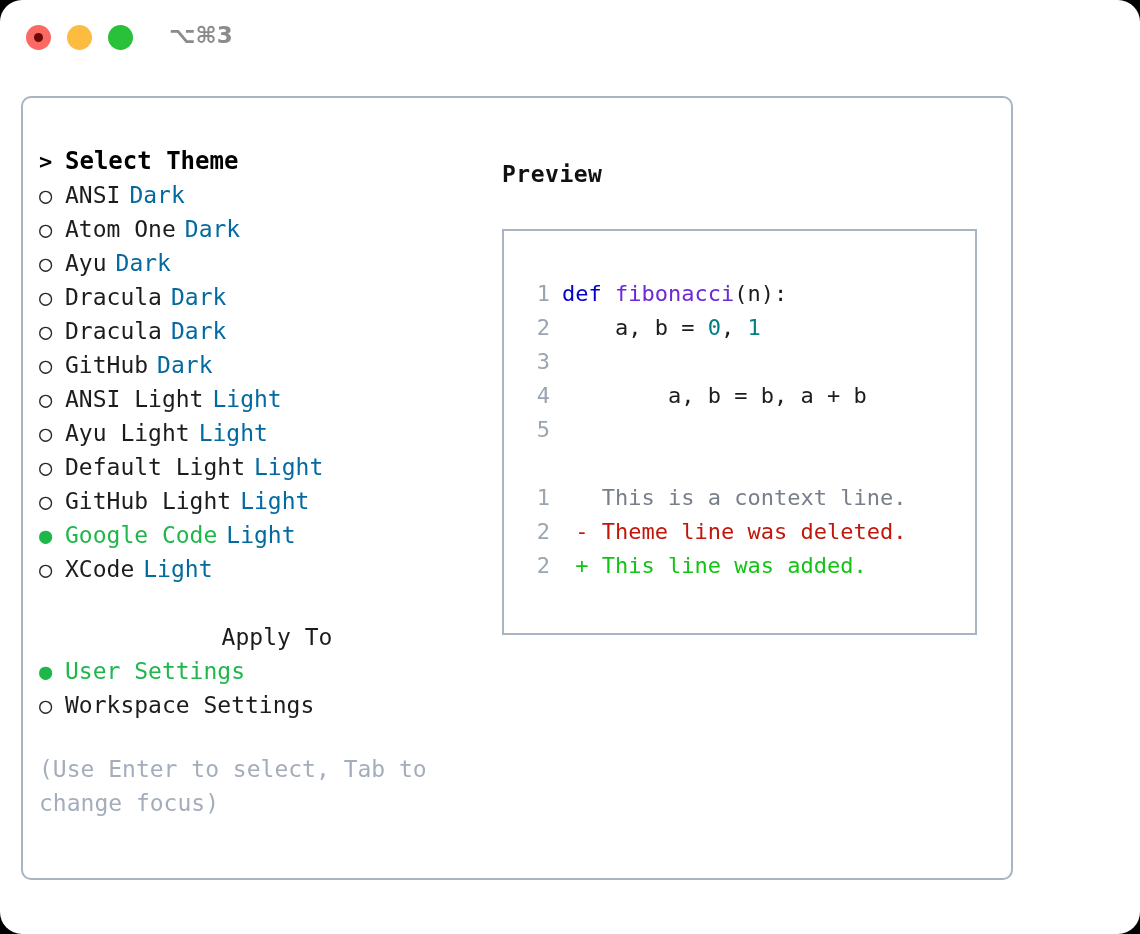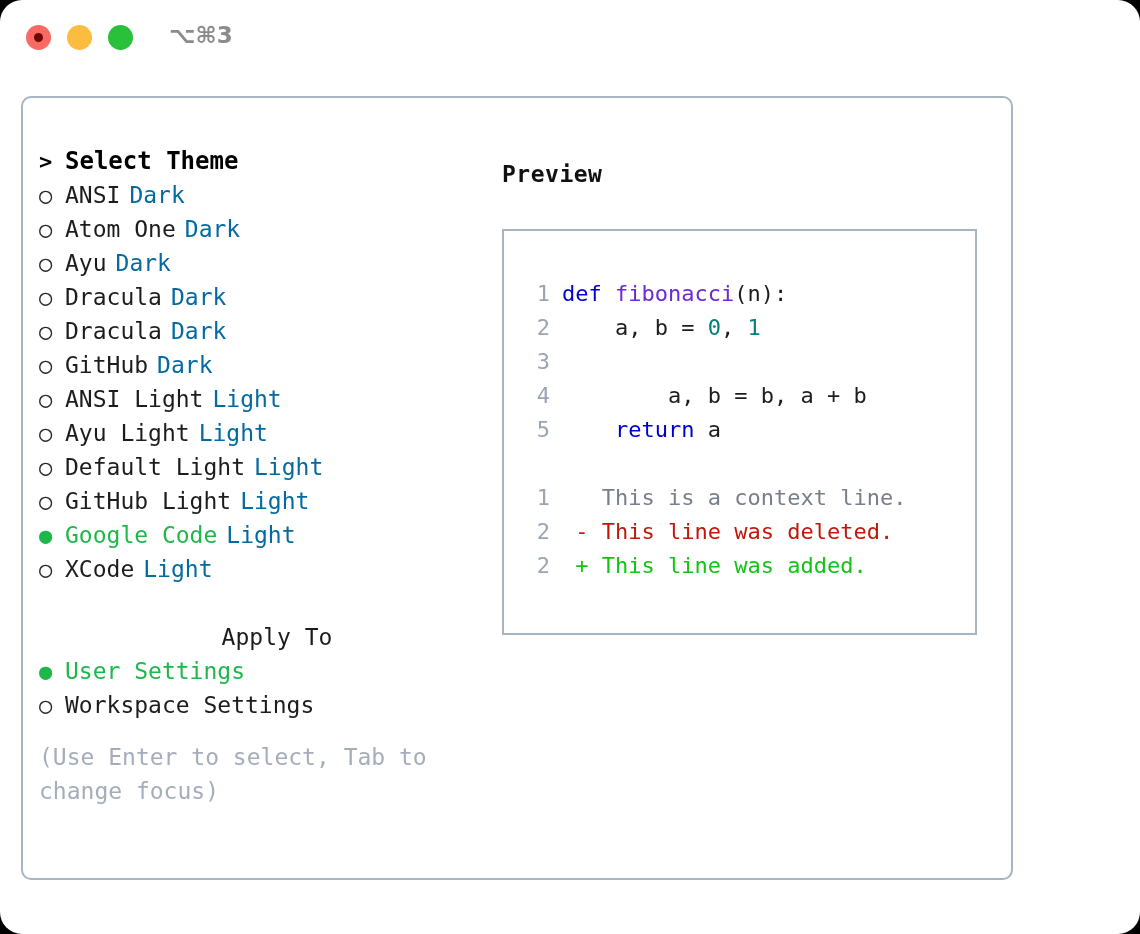--- a/index.html
+++ b/index.html
@@ -124,21 +124,21 @@
     line-height: 34px;
     font-size: 23px;
     color: #1c1c1c;
     padding-left: 26px;
     white-space: pre;
     text-align: center;
   }
   .spacer-row { height: 34px; }
 
   .hint {
-    margin-top: 18px;
+    margin-top: 30px;
     font-size: 23px;
     line-height: 34px;
     color: #a4adbb;
     width: 400px;
     white-space: normal;
   }
 
   
   .right-col {
     position: absolute;
@@ -239,25 +239,25 @@
 
     <div class="right-col">
       <div class="preview-title">Preview</div>
 
       <div class="preview-box">
         <div id="code-block">
             <div class="code-line"><span class="ln">1</span><span><span class="tok-kw">def</span><span class="tok-plain"> </span><span class="tok-fn">fibonacci</span><span class="tok-plain">(n):</span></span></div>
             <div class="code-line"><span class="ln">2</span><span><span class="tok-plain">    a, b = </span><span class="tok-num">0</span><span class="tok-plain">, </span><span class="tok-num">1</span></span></div>
             <div class="code-line"><span class="ln">3</span></div>
             <div class="code-line"><span class="ln">4</span><span><span class="tok-plain">        a, b = b, a + b</span></span></div>
-            <div class="code-line"><span class="ln">5</span><span><span class="tok-plain">    </span><span class="tok-kw">return</span><span class="tok-plain"> a</span></span></div>
+            <div class="code-line"><span class="ln">5</span></div>
           </div>
         <div class="gap-line"></div>
         <div id="diff-block">
             <div class="code-line"><span class="ln">1</span><span class="diff-ctx">   </span><span class="diff-ctx">This is a context line.</span></div>
-            <div class="code-line"><span class="ln">2</span><span class="diff-del"> - </span><span class="diff-del">This line was deleted.</span></div>
+            <div class="code-line"><span class="ln">2</span><span class="diff-del"> - </span><span class="diff-del">Theme line was deleted.</span></div>
             <div class="code-line"><span class="ln">2</span><span class="diff-add"> + </span><span class="diff-add">This line was added.</span></div>
           </div>
       </div>
     </div>
 
   </div>
 </div>
 
 </body></html>

